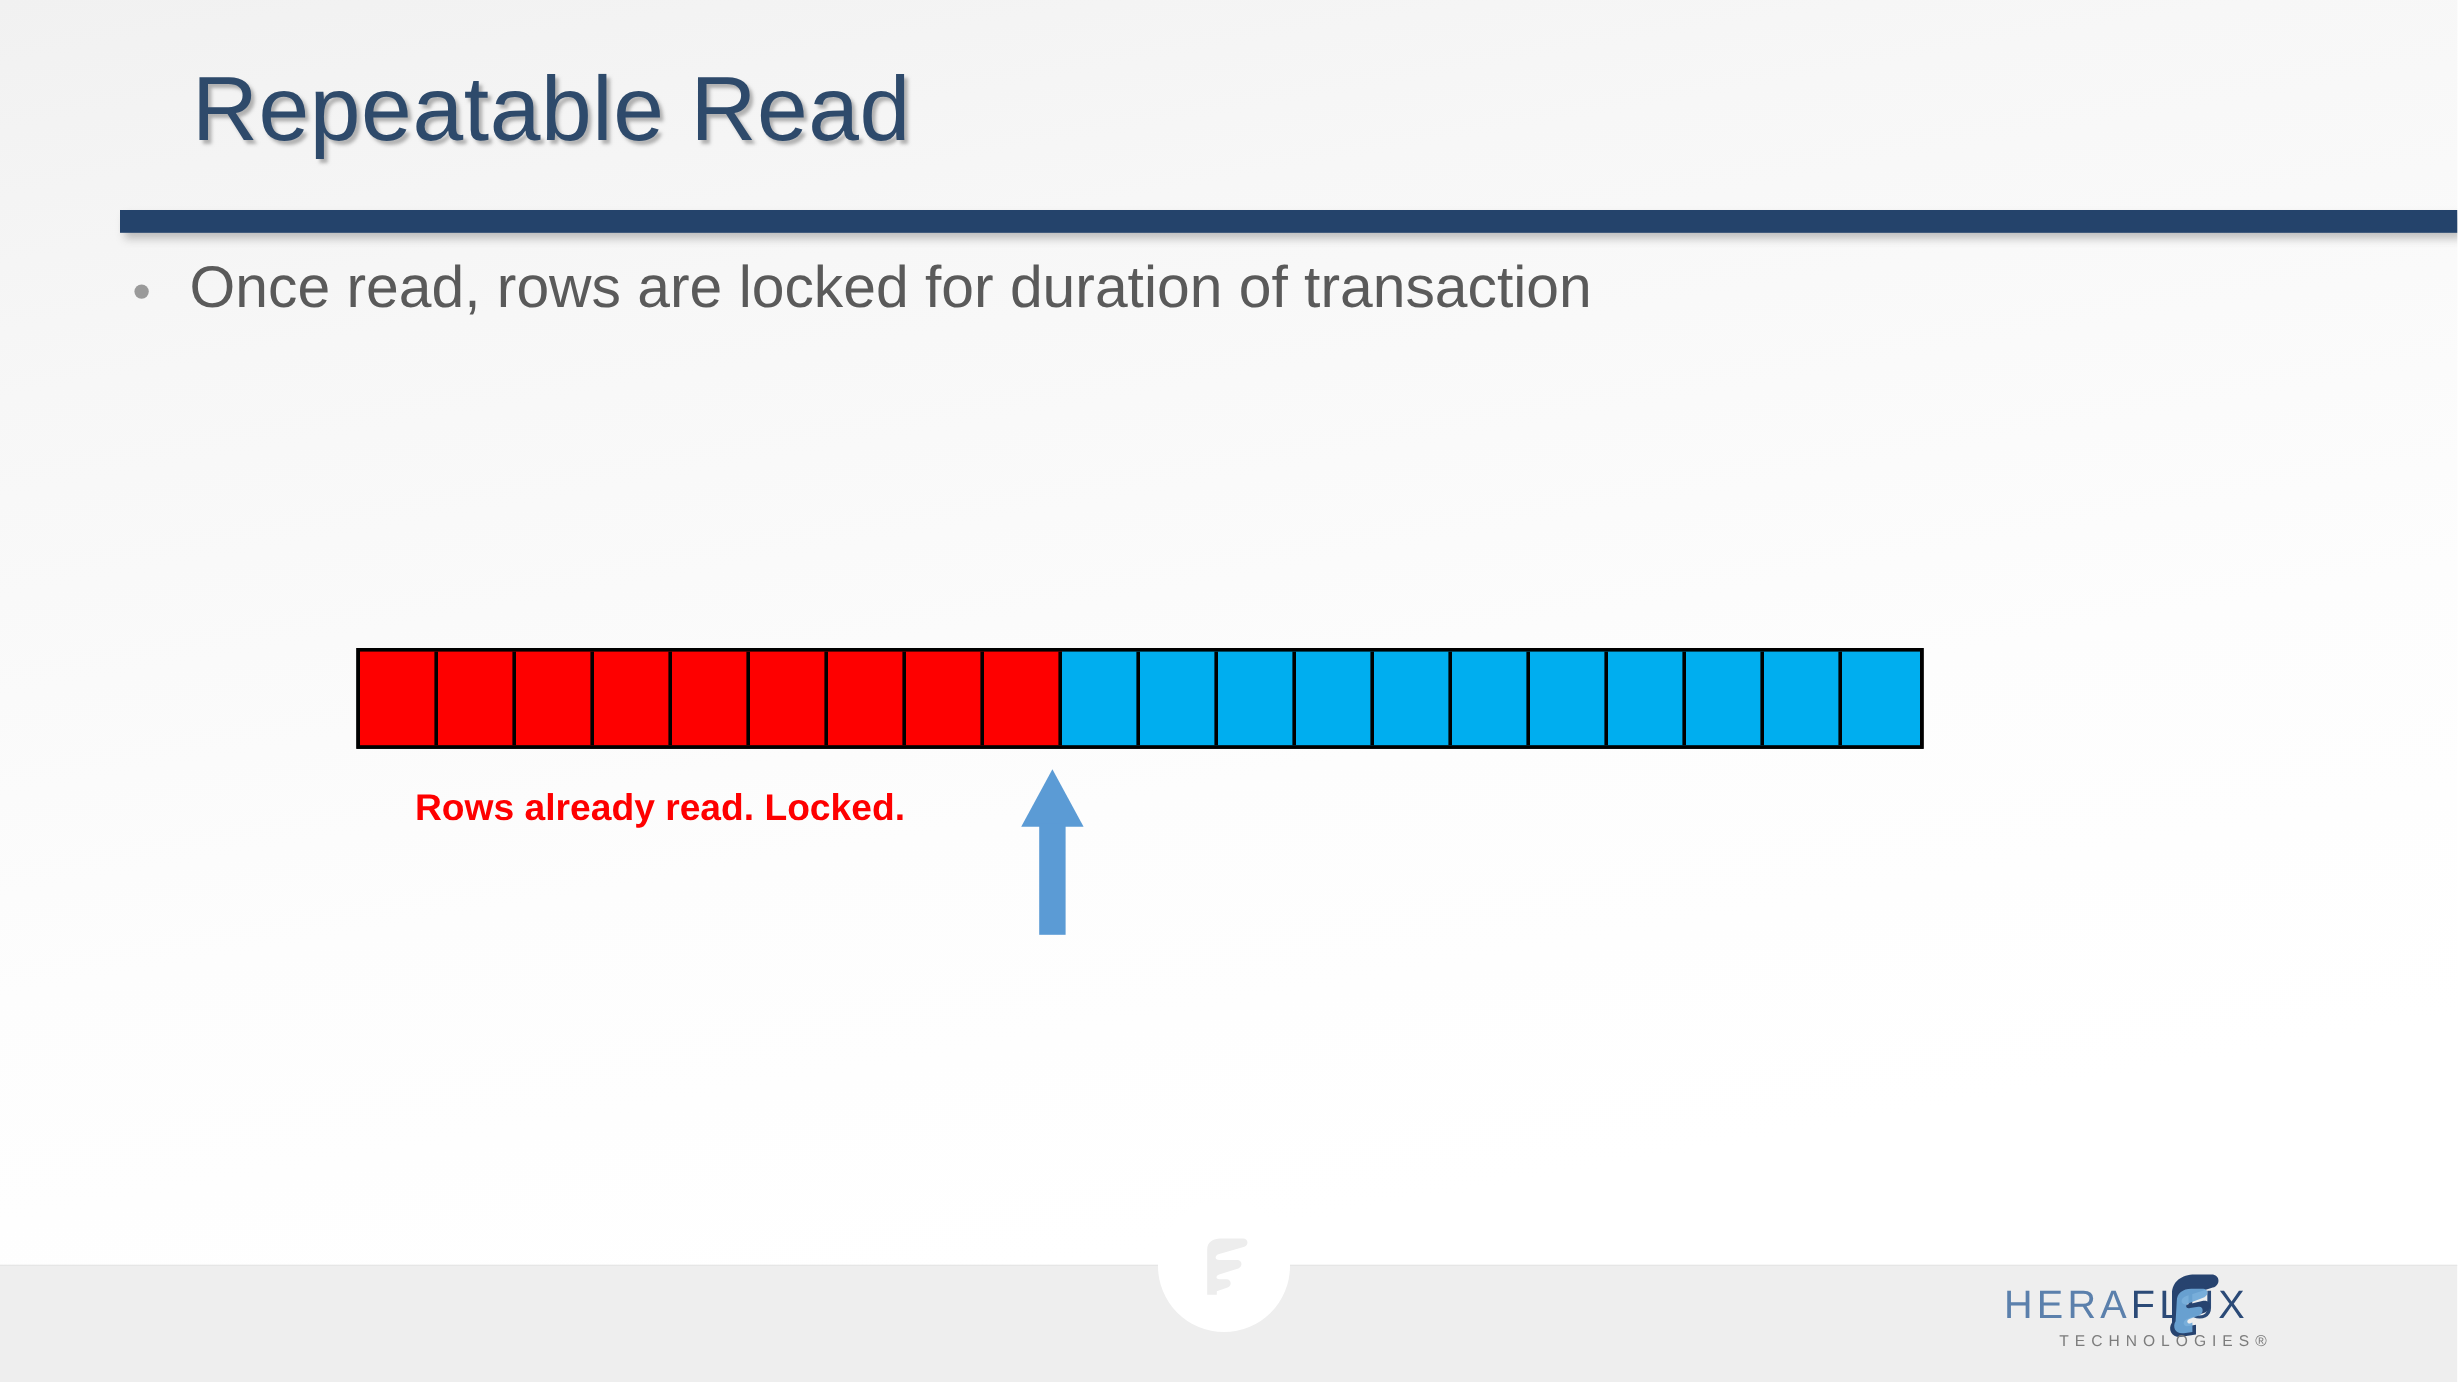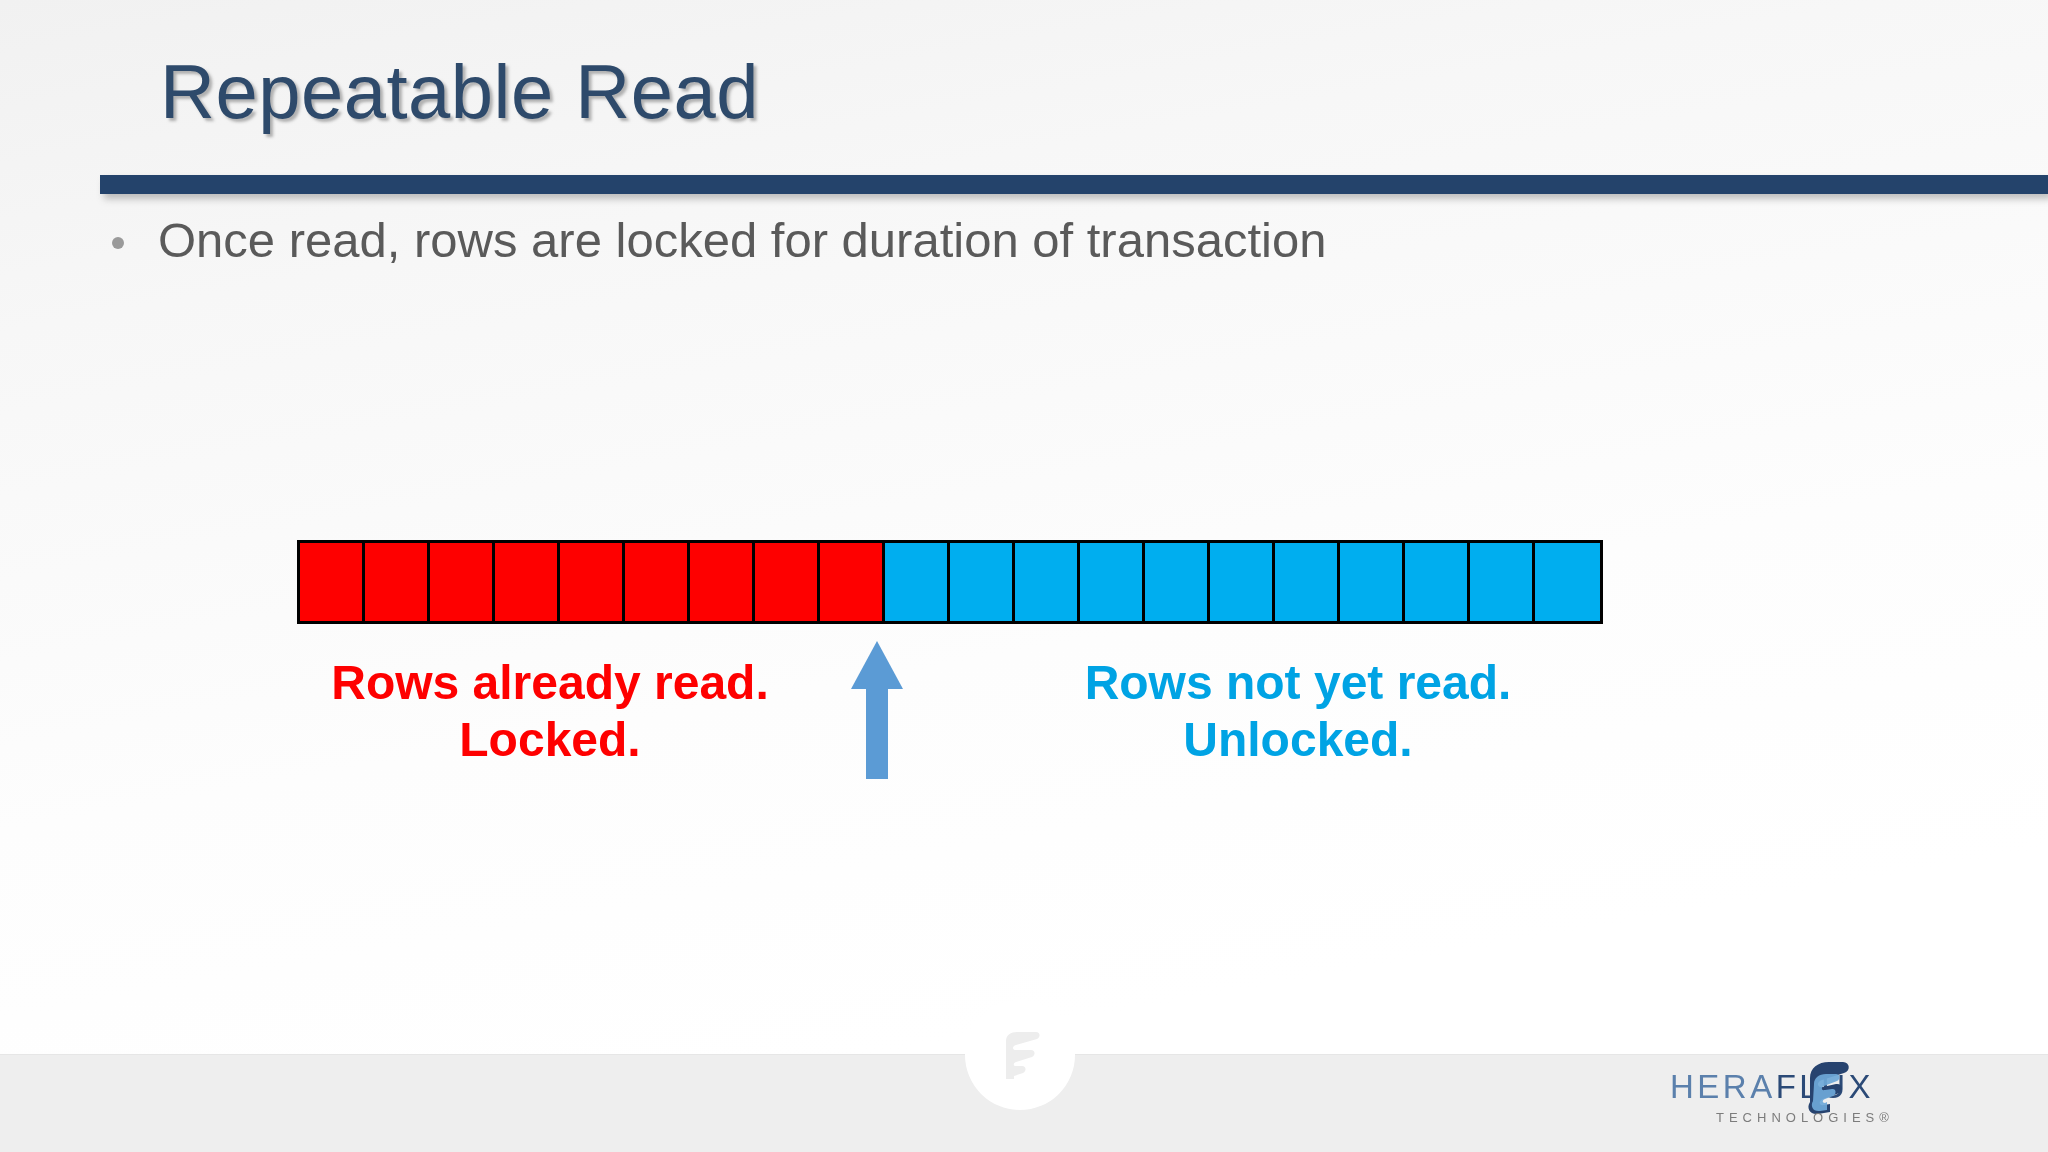--- a/index.html
+++ b/index.html
@@ -128,21 +128,21 @@
   }
   .cell:last-child { border-right: none; }
   .cell.read   { background: #fe0000; }
   .cell.unread { background: #00aeef; }
 
   
   .caption {
     position: absolute;
     text-align: center;
     font-weight: bold;
-    font-size: 48px;
+    font-size: 31px;
     line-height: 1.18;
   }
   #caption-locked {
     left: 300px;
     top: 655px;
     width: 500px;
     color: #fe0000;
   }
   #caption-unlocked {
     left: 1048px;
@@ -277,21 +277,20 @@
       <div class="cell unread"></div>
       <div class="cell unread"></div>
       <div class="cell unread"></div>
       <div class="cell unread"></div>
       <div class="cell unread"></div>
       <div class="cell unread"></div>
     </div>
 
   <div class="caption" id="caption-locked">Rows already read. Locked.</div>
 
-  <div class="caption" id="caption-unlocked">Rows not yet read. Unlocked.</div>
 
 
   <div id="up-arrow">
     <div id="up-head"></div>
     <div id="up-shaft"></div>
   </div>
 
   <div id="footer-band"></div>
 
   <div id="watermark">

